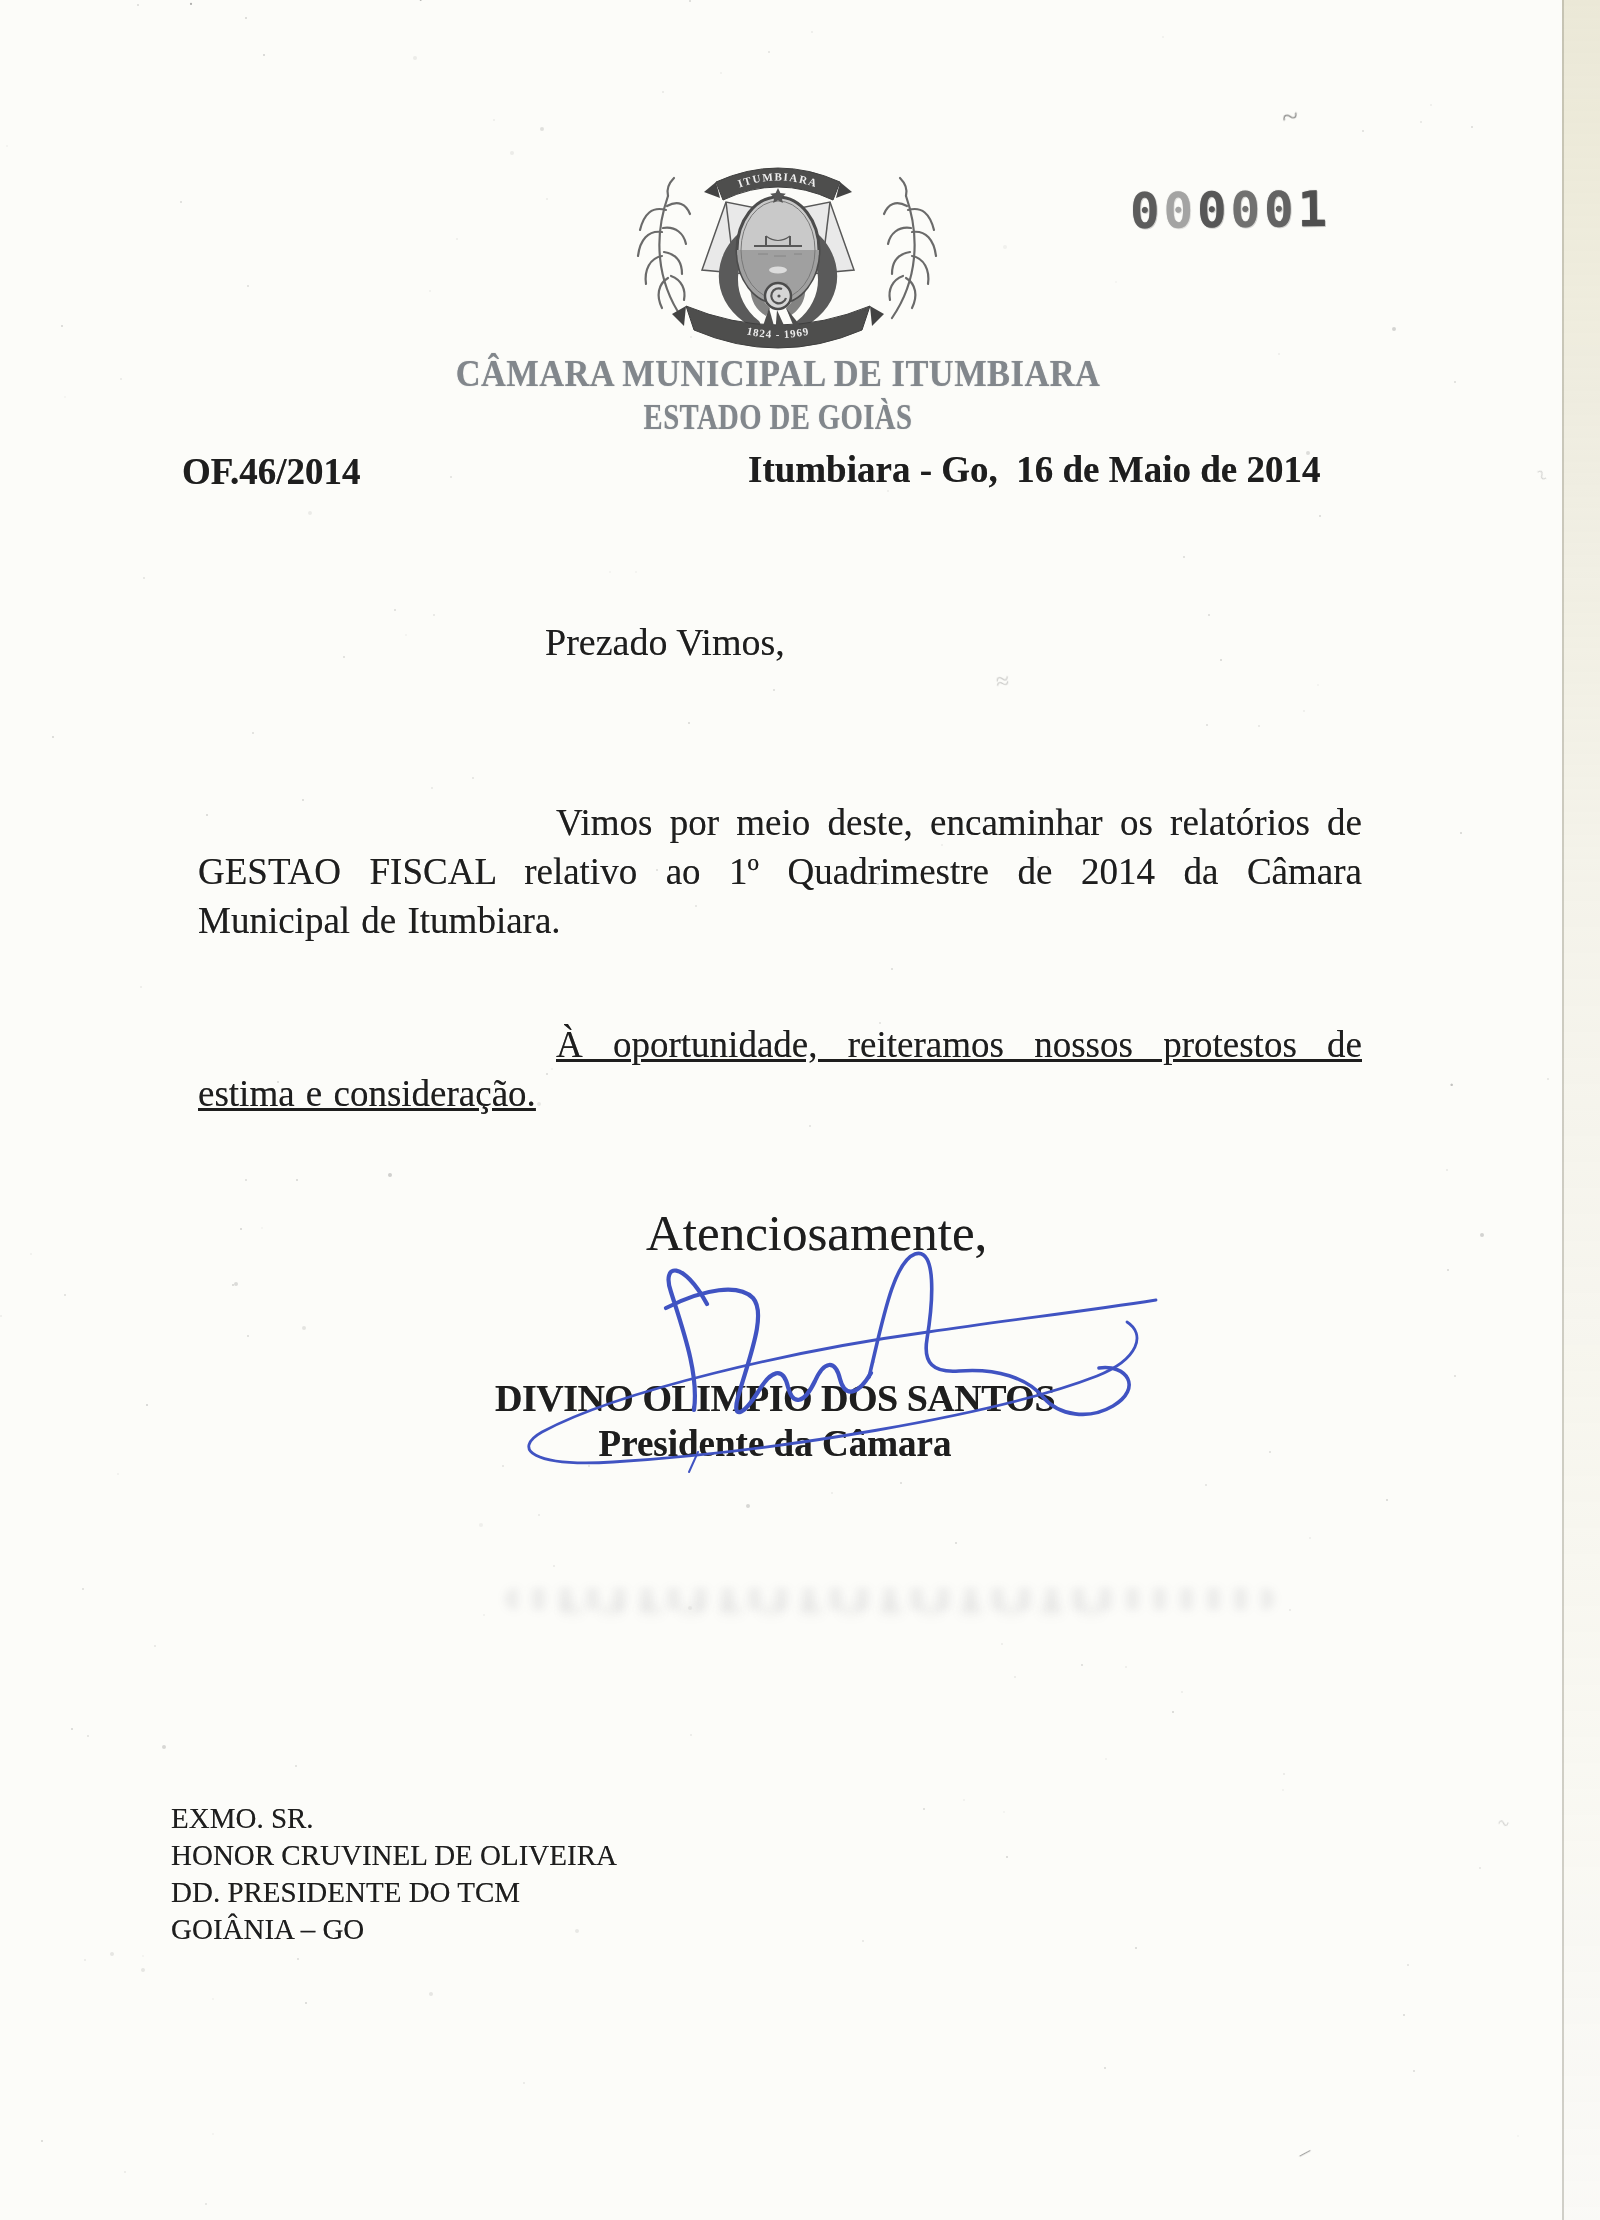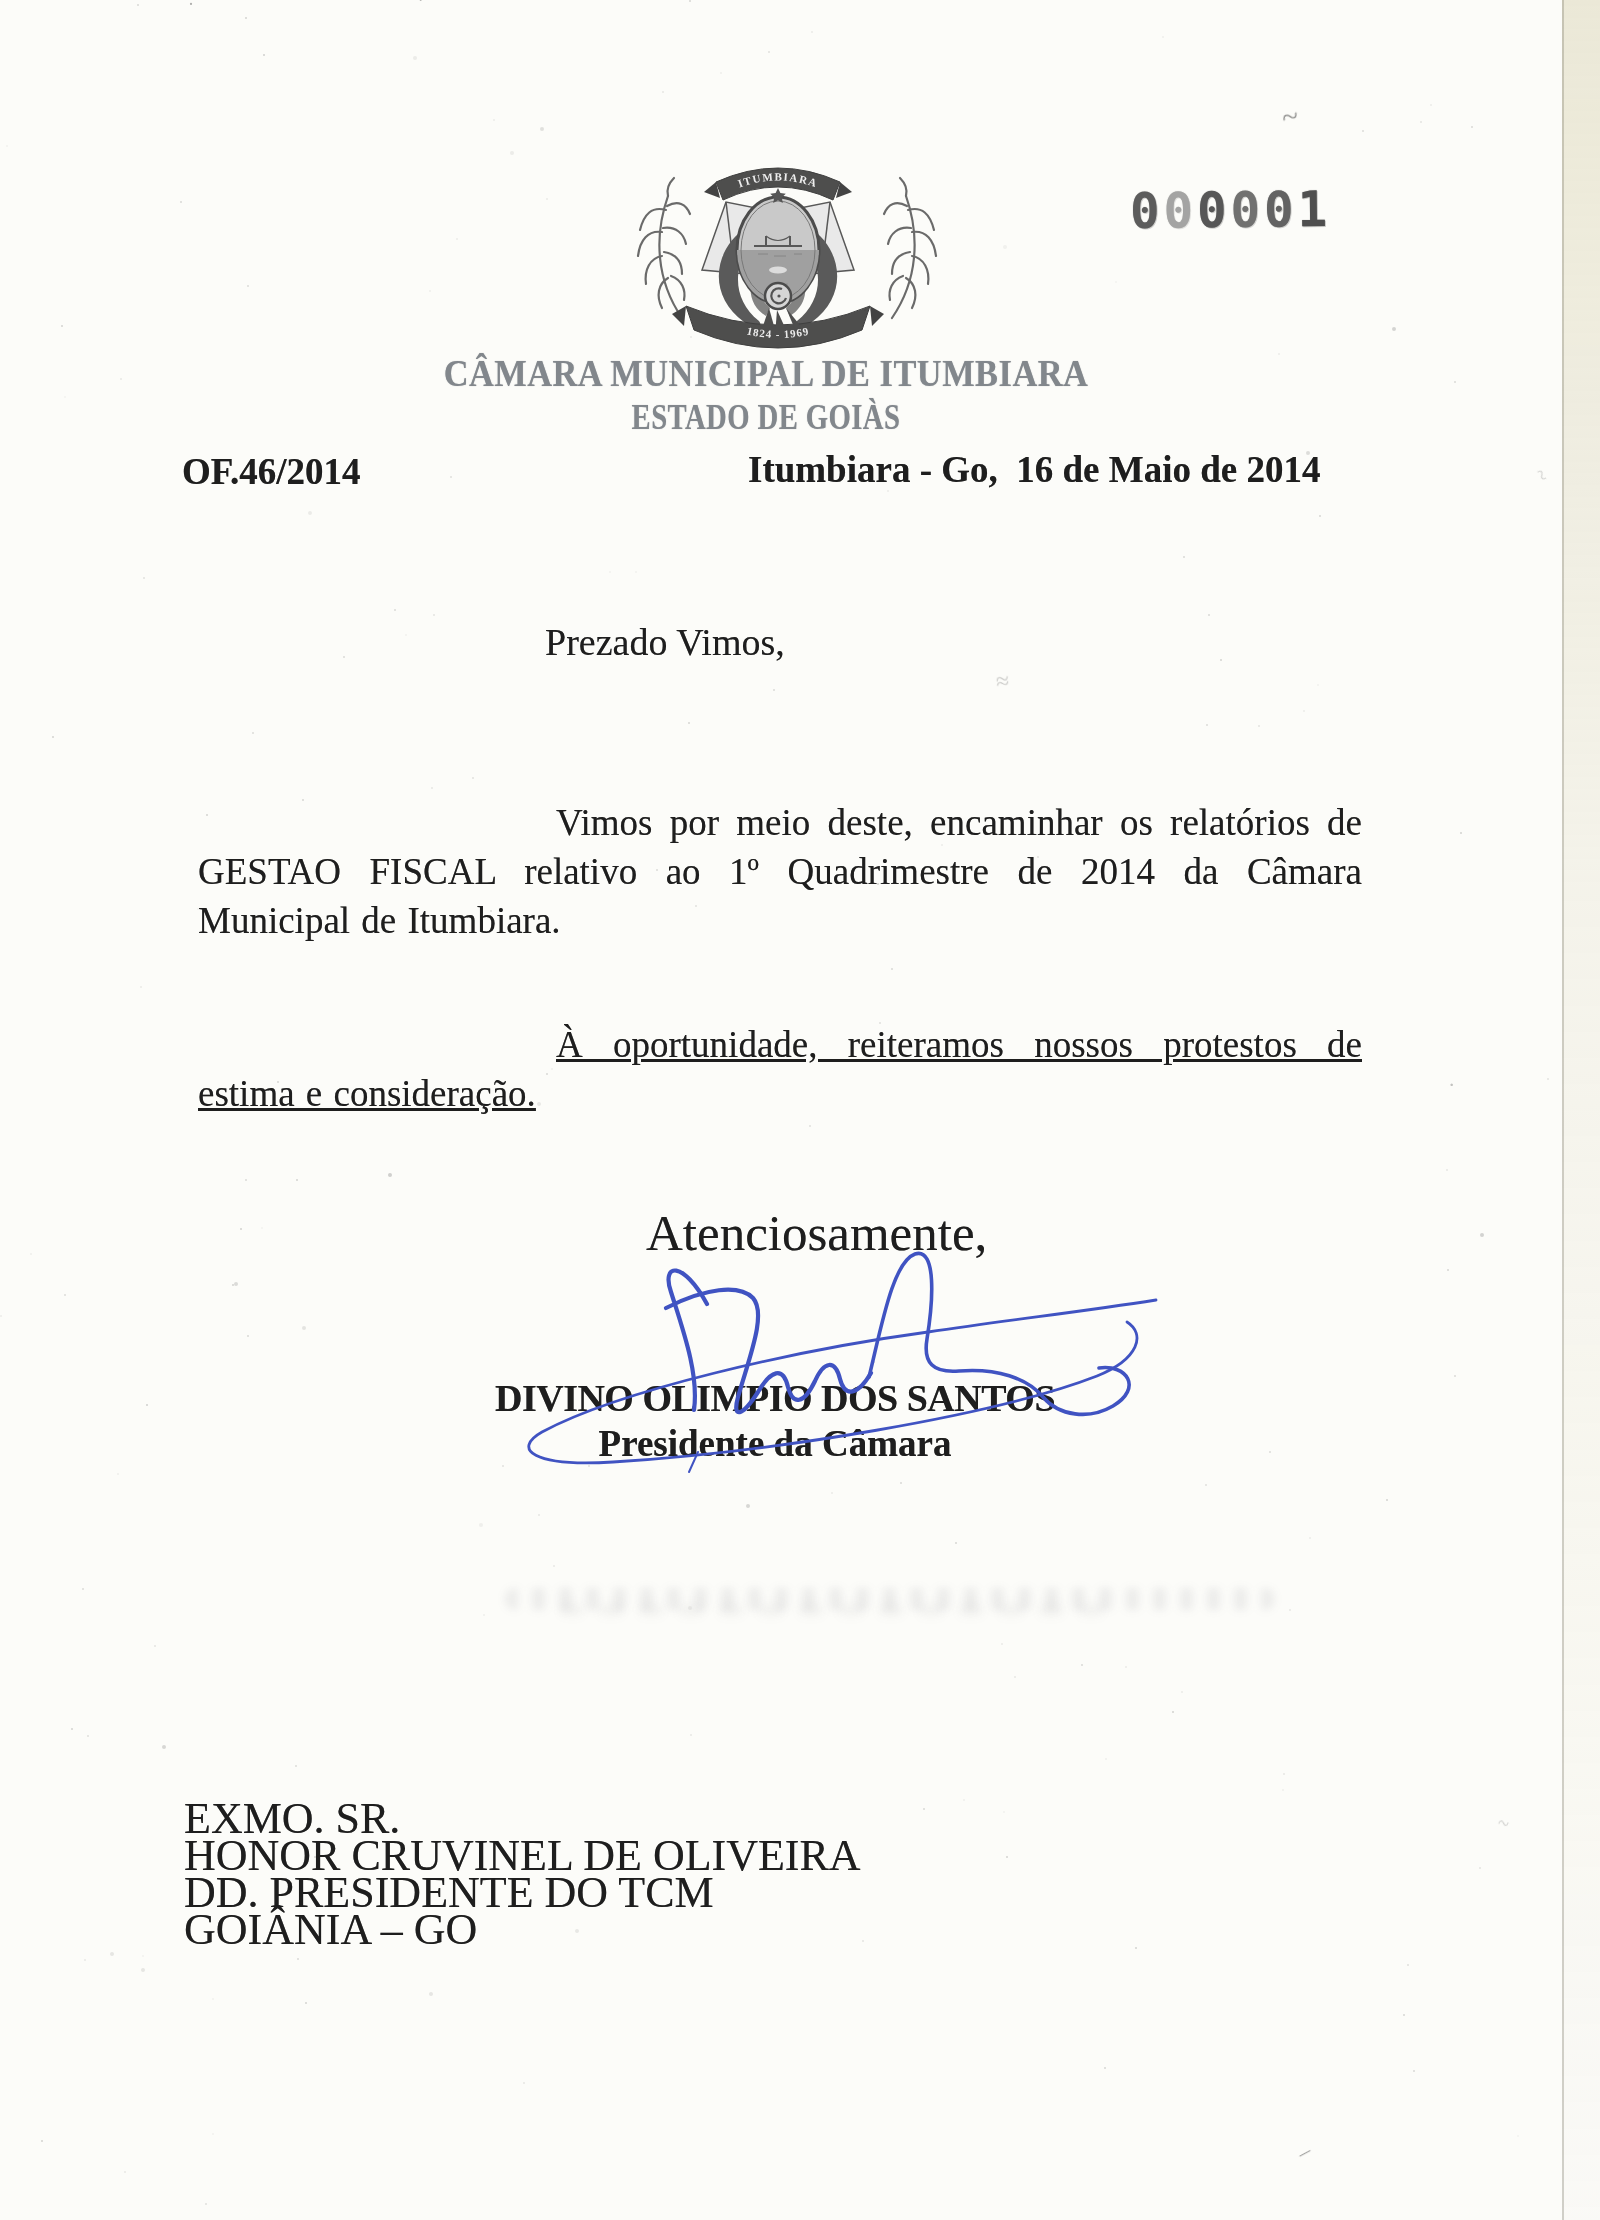--- a/index.html
+++ b/index.html
@@ -23,21 +23,21 @@
   .emblem{position:absolute;left:628px;top:148px;width:318px;height:205px;filter:blur(.4px) contrast(.96);opacity:.93;}
   .stamp{
     position:absolute;left:1130px;top:182px;
     font-family:"DejaVu Sans Mono", monospace;
     font-size:49px;font-weight:700;letter-spacing:4px;
     color:var(--stamp-gray);
     transform:rotate(-.6deg);
     text-shadow:0 0 1px rgba(60,60,60,.55), 1px 1px 0 rgba(80,80,80,.25);
   }
   .stamp span{display:inline-block;}
-  .letterhead{position:absolute;left:396px;top:352px;width:740px;text-align:center;color:var(--lh-gray);font-weight:700;}
+  .letterhead{position:absolute;left:408px;top:352px;width:740px;text-align:center;color:var(--lh-gray);font-weight:700;}
   .lh1{font-size:37px;letter-spacing:.5px;transform:scaleX(.93);transform-origin:center;
        text-shadow:0 0 1px rgba(132,137,142,.65);}
   .lh2{font-size:35px;letter-spacing:.5px;margin-top:3px;transform:scaleX(.82);transform-origin:center;
        text-shadow:0 0 1px rgba(132,137,142,.65);}
   .printed{text-shadow:0 0 .6px rgba(20,20,20,.55);}
   .ref{position:absolute;left:182px;top:450px;font-size:37px;font-weight:700;}
   .dateline{position:absolute;left:748px;top:448px;font-size:37px;font-weight:700;white-space:pre;}
   .salutation{position:absolute;left:545px;top:620px;font-size:38px;}
   .para{
     position:absolute;left:186px;width:1164px;margin:12px;
@@ -56,21 +56,21 @@
   .ghost{
     position:absolute;left:505px;top:1588px;width:770px;height:22px;
     background:repeating-linear-gradient(90deg, rgba(110,110,118,.20) 0 13px, rgba(110,110,118,0) 13px 27px);
     filter:blur(4px);opacity:.55;border-radius:10px;
   }
   .ghost2{
     position:absolute;left:560px;top:1604px;width:560px;height:12px;
     background:repeating-linear-gradient(90deg, rgba(120,120,126,.14) 0 22px, rgba(120,120,126,0) 22px 40px);
     filter:blur(5px);opacity:.5;border-radius:10px;
   }
-  .addressee{position:absolute;left:184px;top:1800px;font-size:44px;line-height:37px;}
+  .addressee{position:absolute;left:171px;top:1800px;font-size:29px;line-height:37px;}
   .addressee div{margin-bottom:0;}
   .mark{position:absolute;color:#3f3f3f;font-family:"Liberation Serif",serif;pointer-events:none;}
   #speckles{position:absolute;left:0;top:0;width:2px;height:2px;border-radius:50%;pointer-events:none;}
   .emblem text{font-family:"Liberation Serif",serif;font-weight:700;}
 </style>
 </head>
 <body>
 
 <div class="page" style="--sig-ink: #4053c2; --lh-gray: #82878c; --stamp-gray: #4f4f4f;">
 

